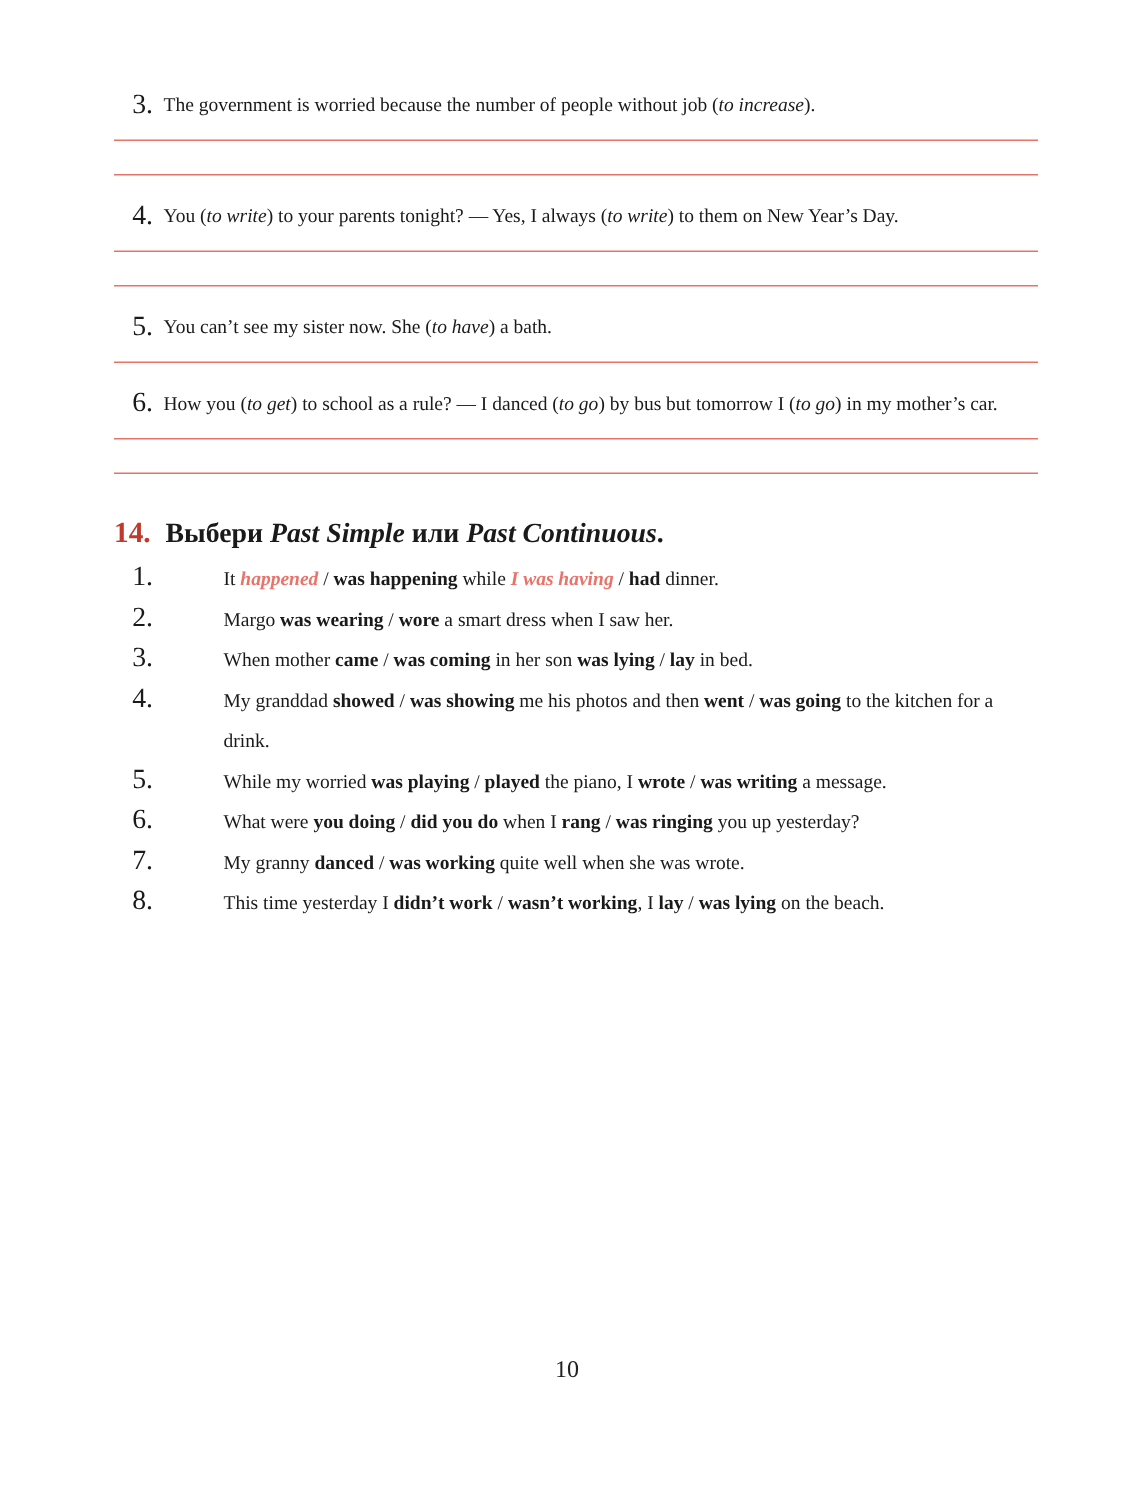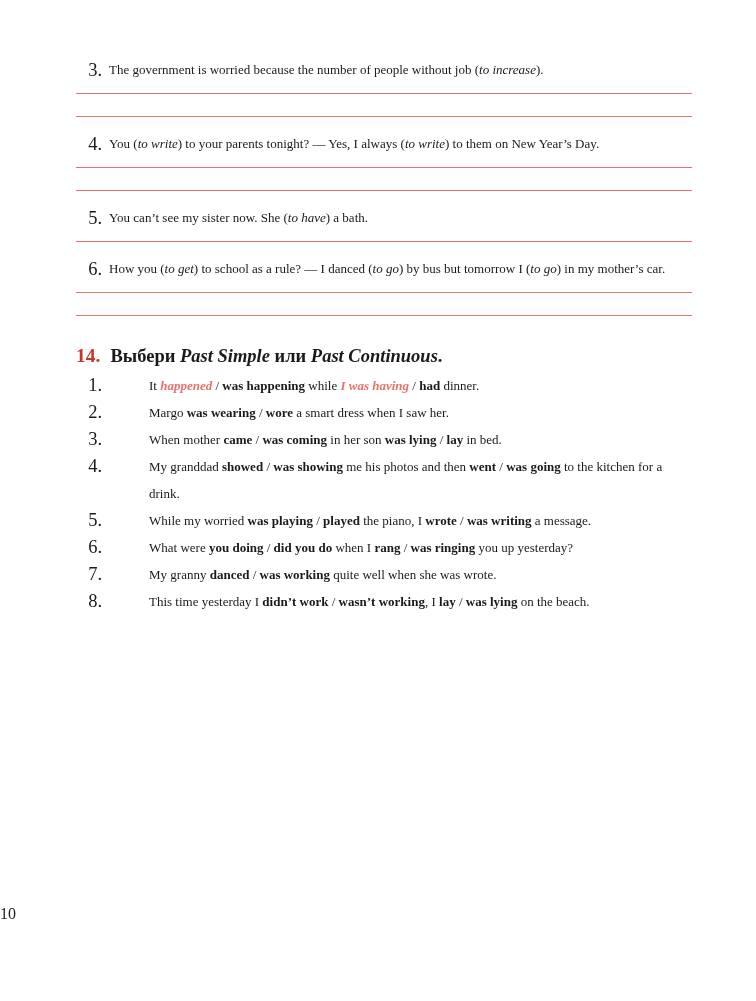--- a/index.html
+++ b/index.html
@@ -100,20 +100,21 @@
   .red-it {
     color: #e8736a;
     font-style: italic;
     font-weight: bold;
   }
   .pagenum {
     position: absolute;
     left: 0;
     right: 0;
     bottom: 78px;
+    text-align: center;
     font-size: 16px;
     color: #222;
   }
 </style>
 </head>
 <body>
 
 <div class="page">
 
   <div id="exercises">

